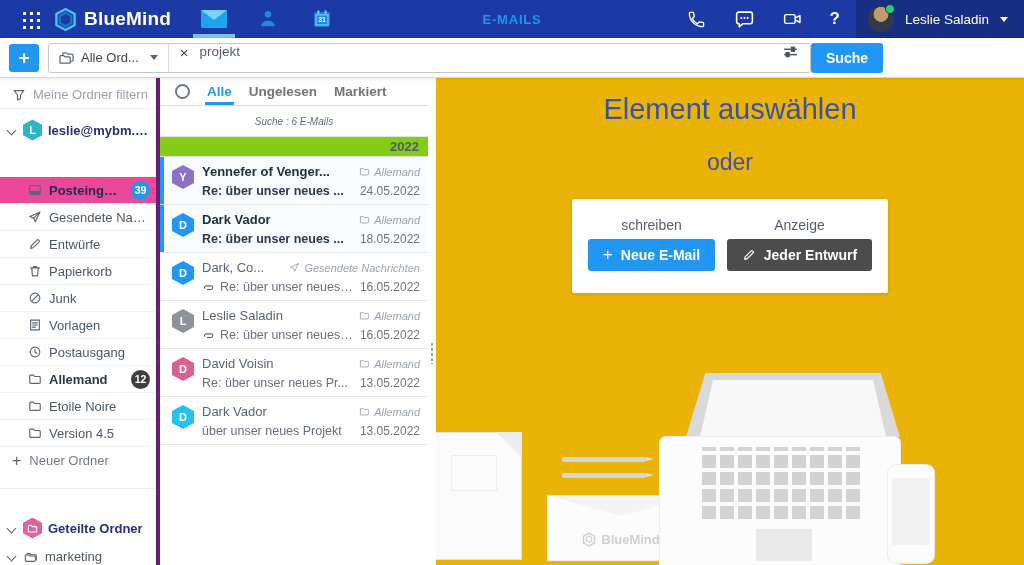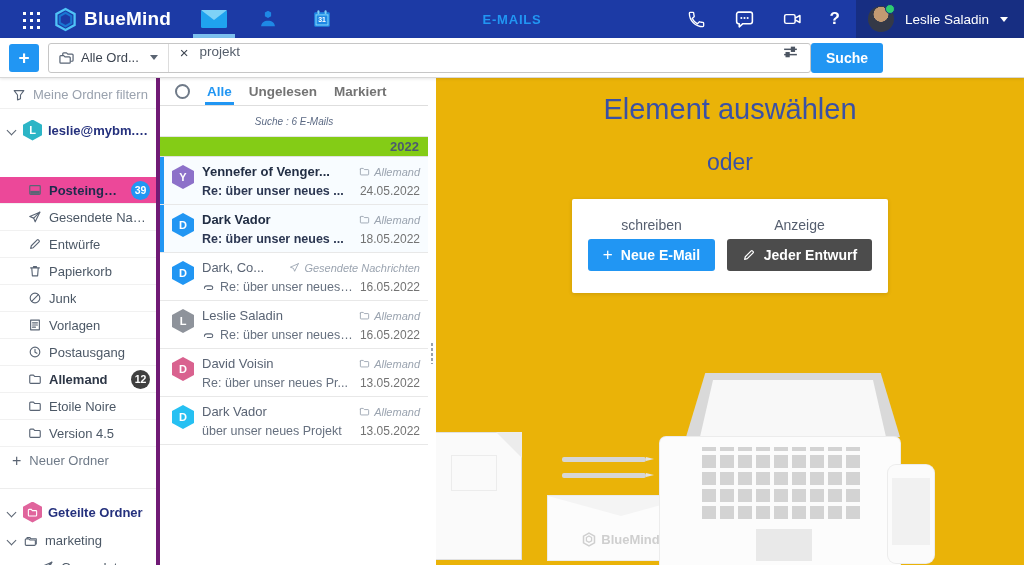--- a/index.html
+++ b/index.html
@@ -50,21 +50,21 @@
   .hexa-shared { width:19px; height:21px; background:#e0649c; font-size:10px; }
   .acc-label { overflow:hidden; text-overflow:ellipsis; }
   .side-item { height:27px; display:flex; align-items:center; gap:7px; padding:0 6px 0 28px; border-bottom:1px solid #f1f1f1; color:#4c5866; cursor:pointer; white-space:nowrap; }
   .side-item .lbl { overflow:hidden; text-overflow:ellipsis; }
   .side-item.selected { background:#ec4899; color:#1d2b4c; font-weight:700;margin-top:32px; }
   .side-item.bold { font-weight:700; color:#2d3646; }
   .badge { margin-left:auto; min-width:19px; height:19px; border-radius:50%; color:#fff; font-size:10.5px; font-weight:700; display:flex; align-items:center; justify-content:center; flex-shrink:0; }
   .new-folder-row { height:27px; display:flex; align-items:center; gap:8px; padding-left:12px; color:#6f7a88; cursor:pointer; }
   .plus-glyph { font-size:16px; font-weight:400; color:#5a6472; line-height:1; }
   .shared-sep { margin-top:14px; border-top:1px solid #ededed; }
-  .shared-root { height:30px; display:flex; align-items:center; gap:6px; padding-left:8px; margin-top:8px; font-weight:700; color:#25317d; cursor:pointer; }
+  .shared-root { height:30px; display:flex; align-items:center; gap:6px; padding-left:8px; margin-top:24px; font-weight:700; color:#25317d; cursor:pointer; }
   .sub-item { padding-left:40px; }
   .mkt-row { padding-left:8px; border-bottom:none;align-items:center; }
 
   svg.sicon { width:14px; height:14px; flex-shrink:0; }
   svg.sicon * { stroke:#5a6575; fill:none; stroke-width:1.3; stroke-linecap:round; stroke-linejoin:round; }
   svg.sicon .fillp { fill:#5a6575; stroke:none; }
 
   
   .maillist { flex:0 0 268px; width:268px; background:#fff; display:flex; flex-direction:column; overflow:hidden; }
   .list-tabs { flex:0 0 27px; display:flex; align-items:center; gap:17px; padding-left:15px; border-bottom:1px solid #dedede; }

